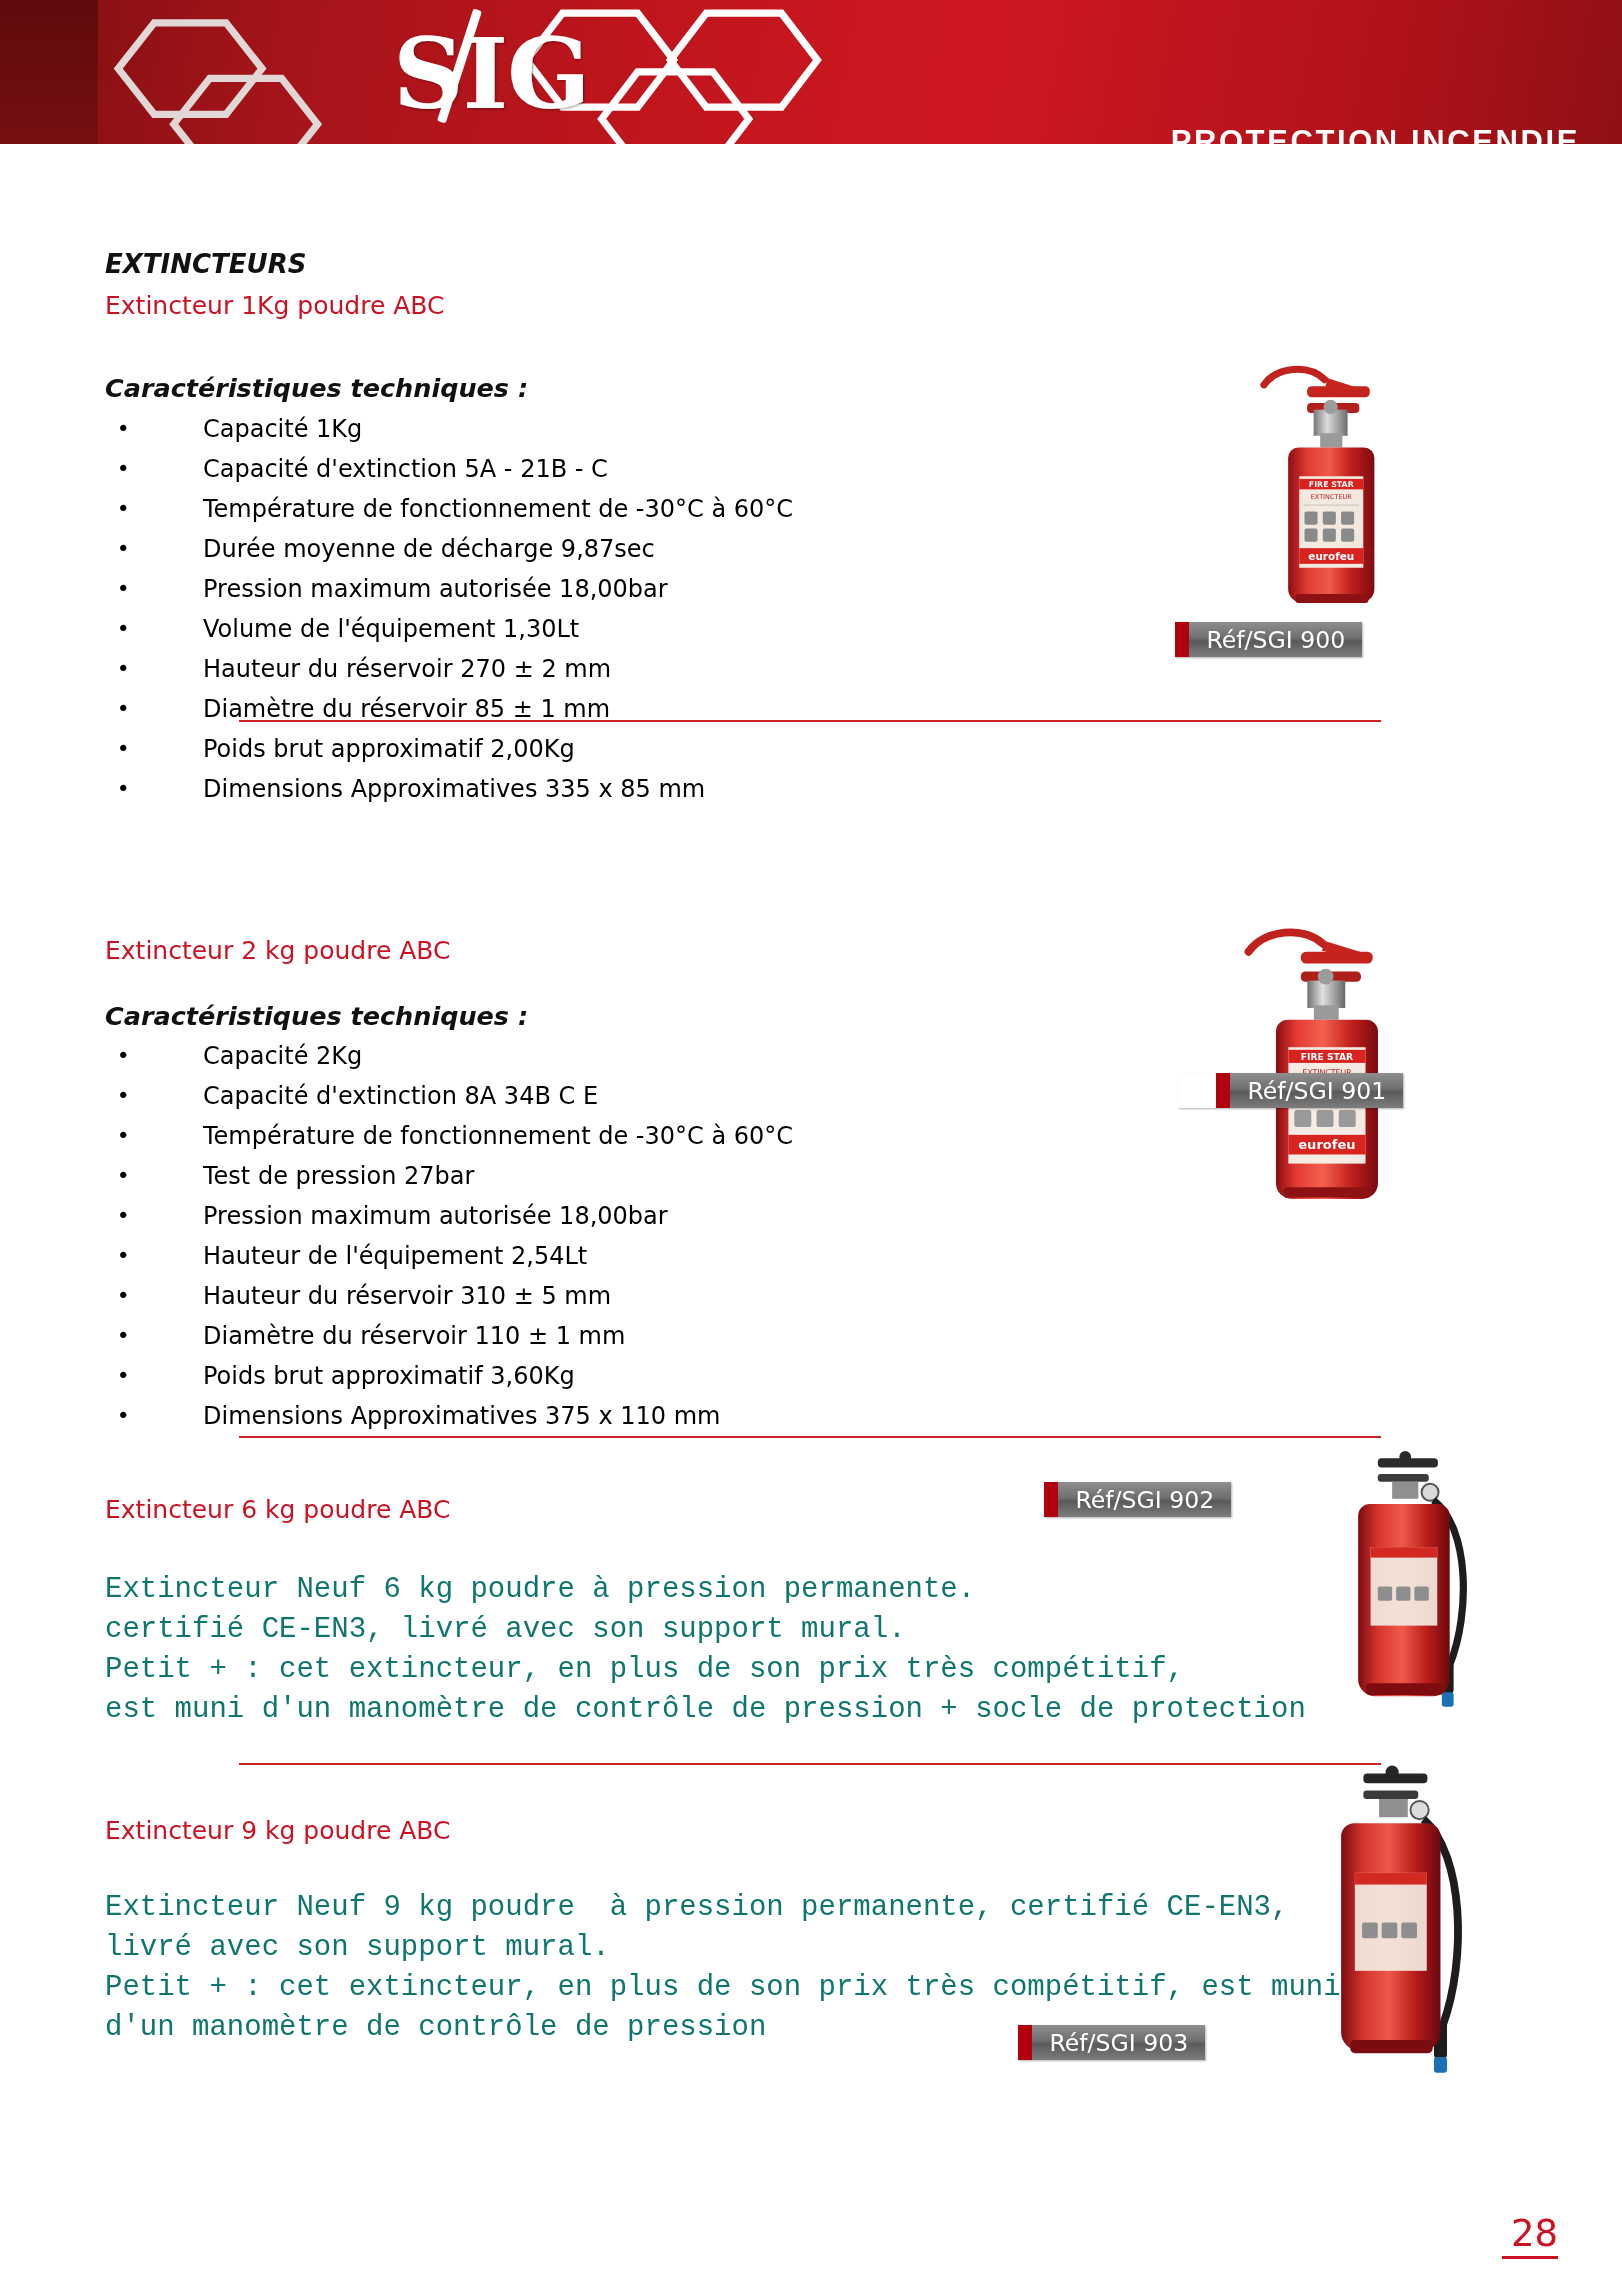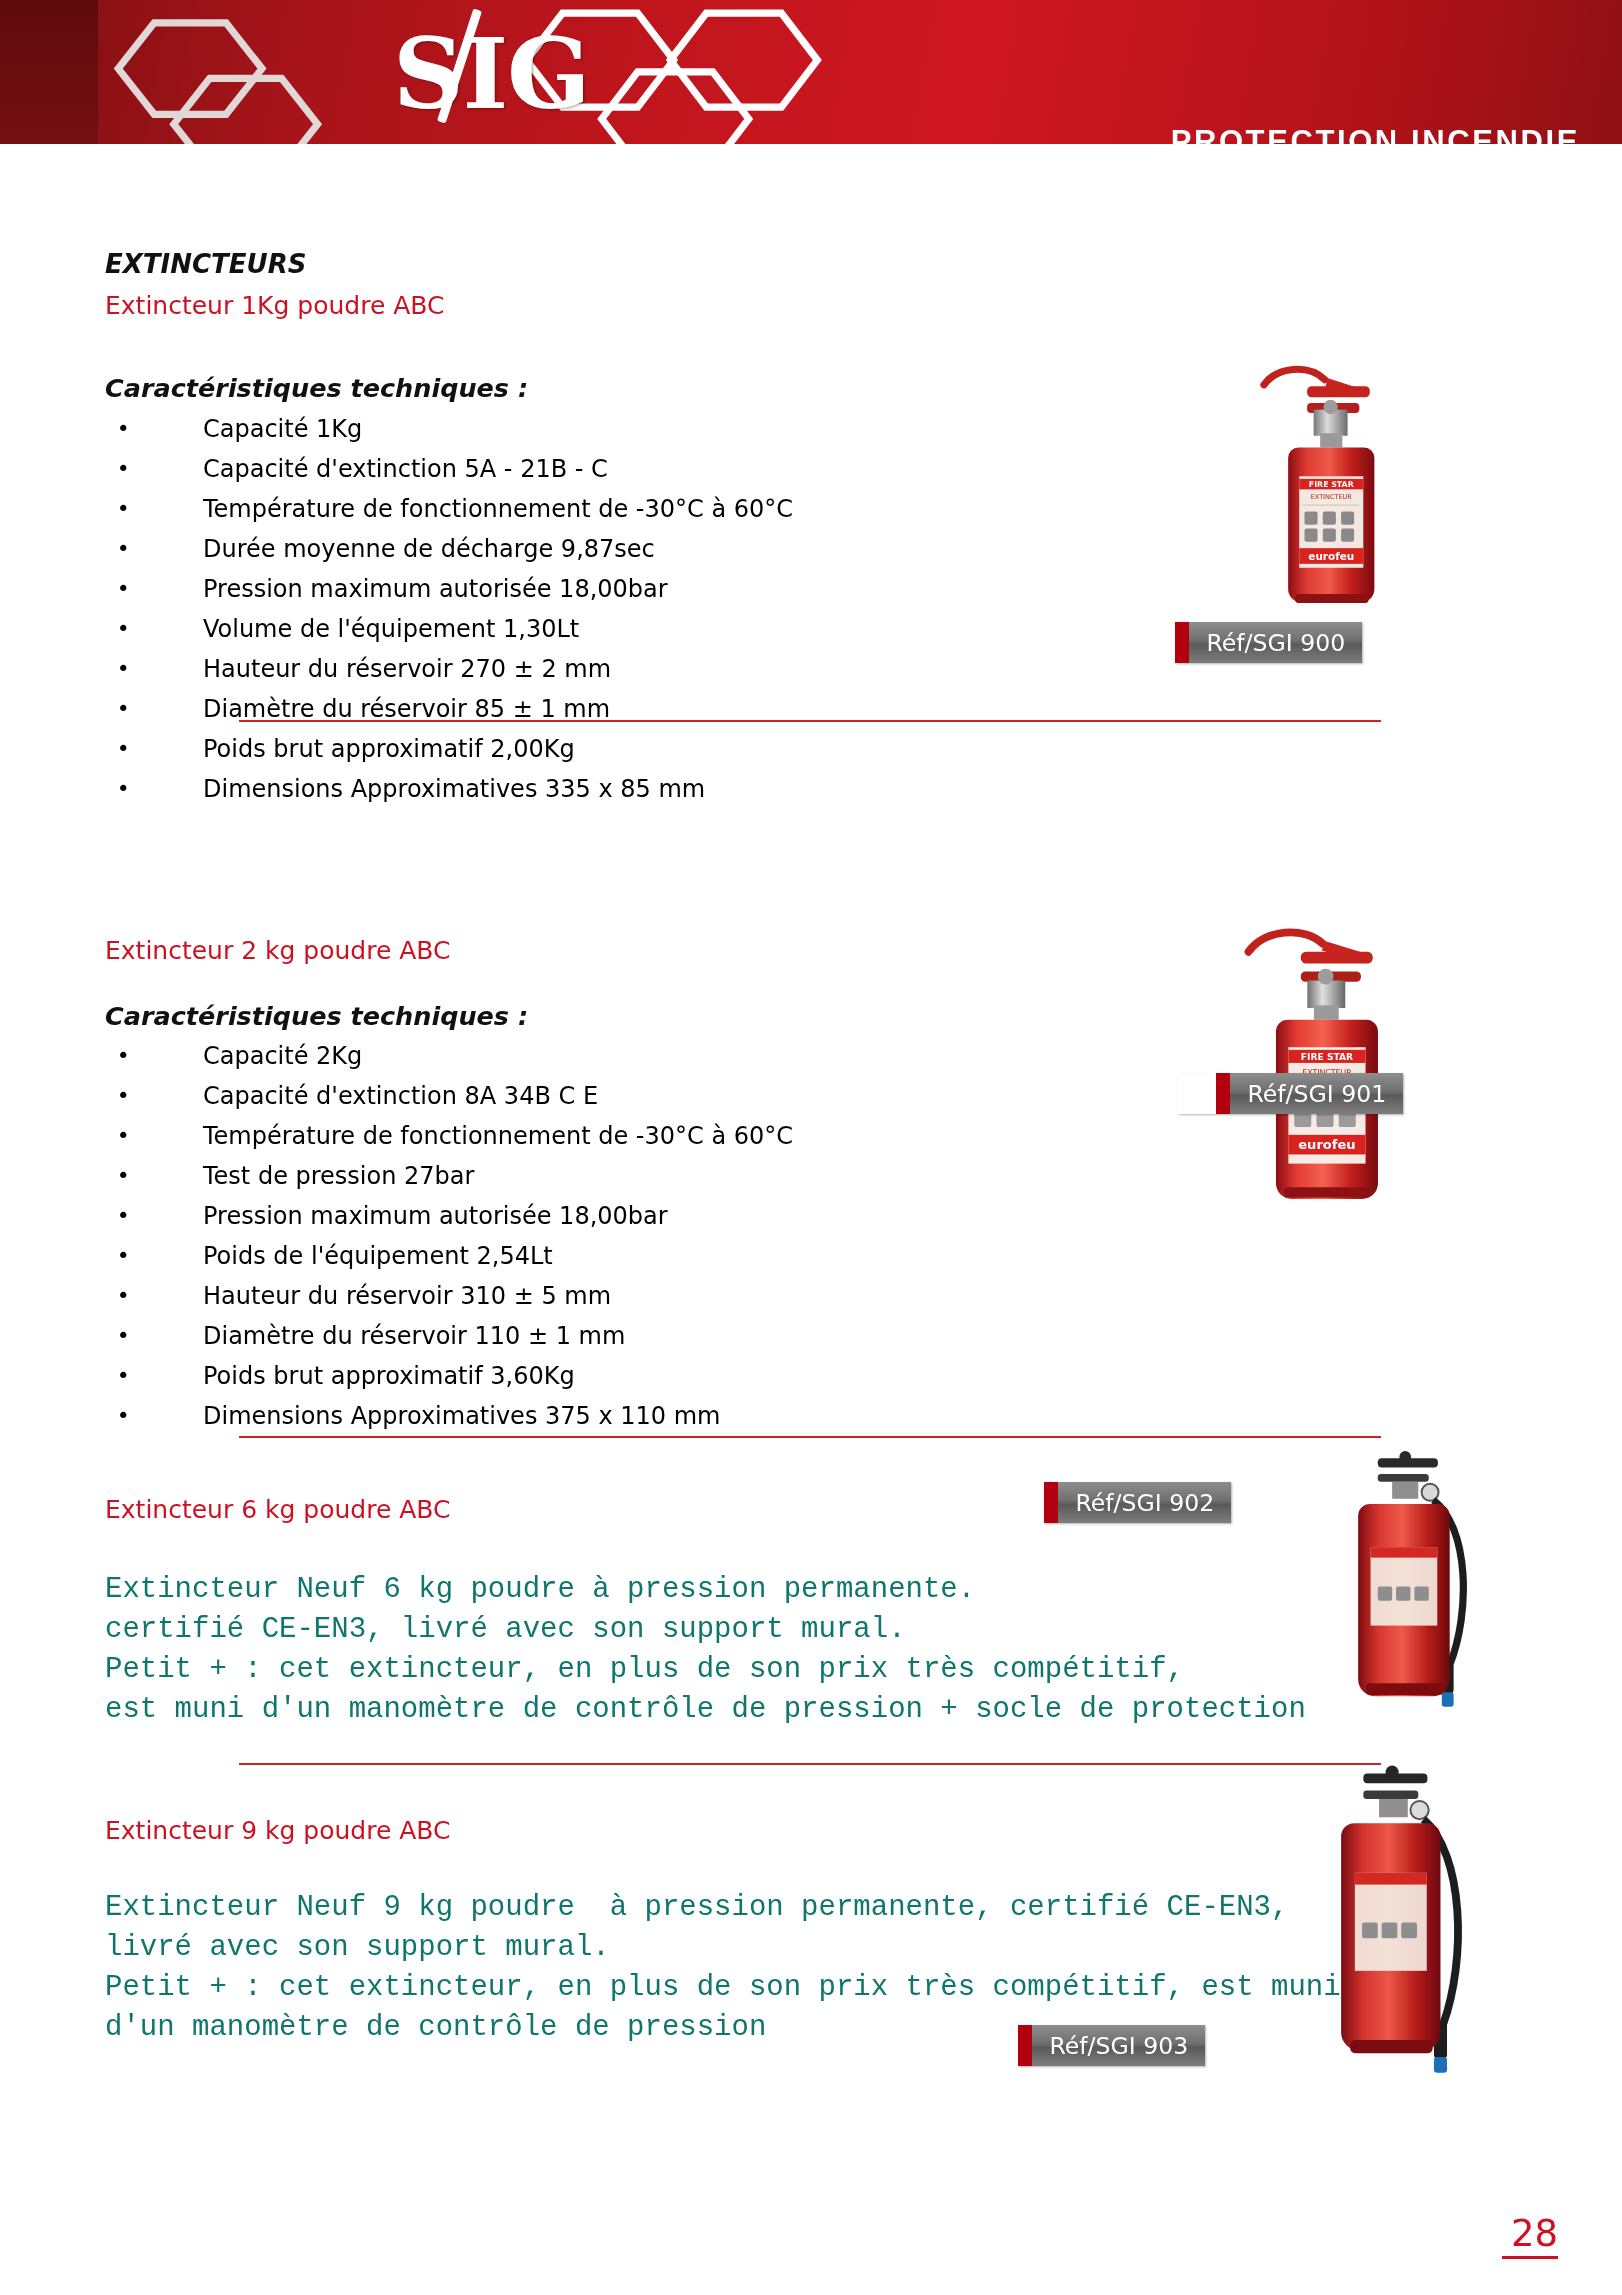--- a/index.html
+++ b/index.html
@@ -138,21 +138,21 @@
   }
   .divider {
     position: absolute;
     height: 2px;
     background: #cc2222;
   }
 
   
   .ref {
     position: absolute;
-    height: 41px;
+    height: 35px;
     display: flex;
     align-items: stretch;
     box-shadow: 0.7px 0.7px 2px rgba(0,0,0,0.3);
     justify-content: space-between;
   }
   .ref-red {
     width: 14.4px;
     background: #b3000f;
   }
   .ref-body {
@@ -300,21 +300,21 @@
 
   <div class="prod-title" style="left:105px; top:743px;">Extincteur 2 kg poudre ABC</div>
   <div class="carac" style="left:105px; top:808px;">Caractéristiques techniques :</div>
 
   <ul class="speclist" style="left:105px; top:843px;">
     <li>Capacité 2Kg</li>
     <li>Capacité d'extinction 8A 34B C E</li>
     <li>Température de fonctionnement de -30°C à 60°C</li>
     <li>Test de pression 27bar</li>
     <li>Pression maximum autorisée 18,00bar</li>
-    <li>Poids de l'équipement 2,54Lt</li>
+    <li>Hauteur de l'équipement 2,54Lt</li>
     <li>Hauteur du réservoir 310 ± 5 mm</li>
     <li>Diamètre du réservoir 110 ± 1 mm</li>
     <li>Poids brut approximatif 3,60Kg</li>
     <li>Dimensions Approximatives 375 x 110 mm</li>
   </ul>
 
   <div class="ext" style="left:1217px; top:730px;">
     <svg width="216" height="340" viewBox="0 0 330 520">
       <defs>
         <linearGradient id="body2" x1="0" y1="0" x2="1" y2="0">

